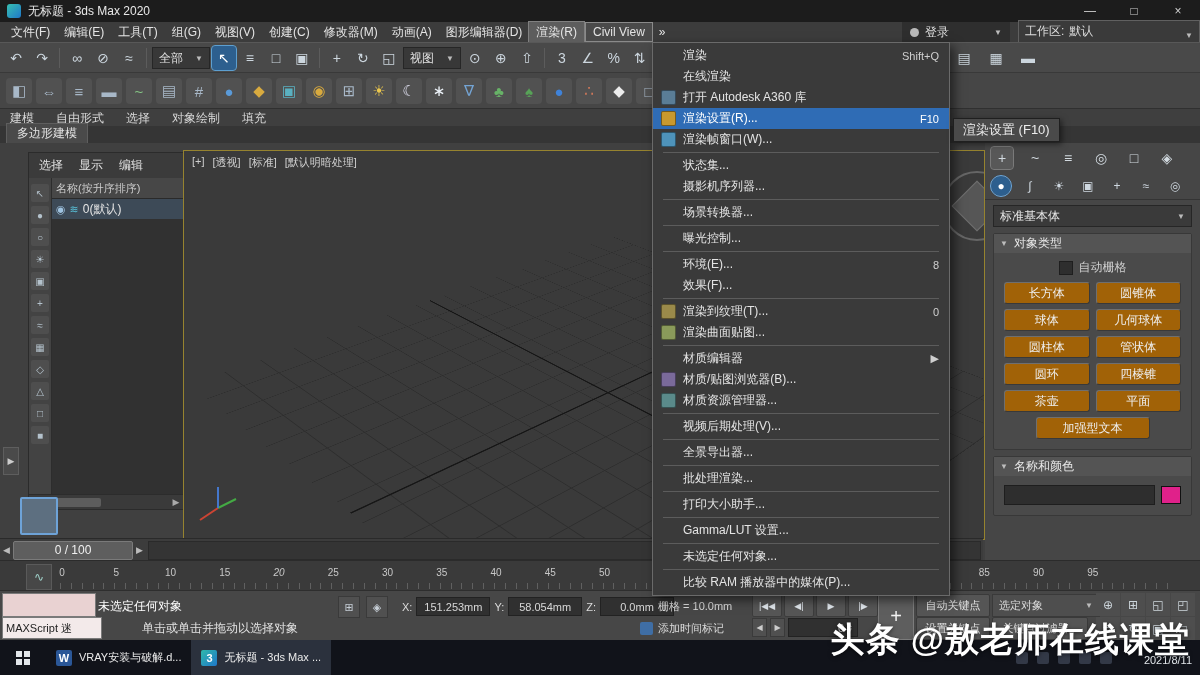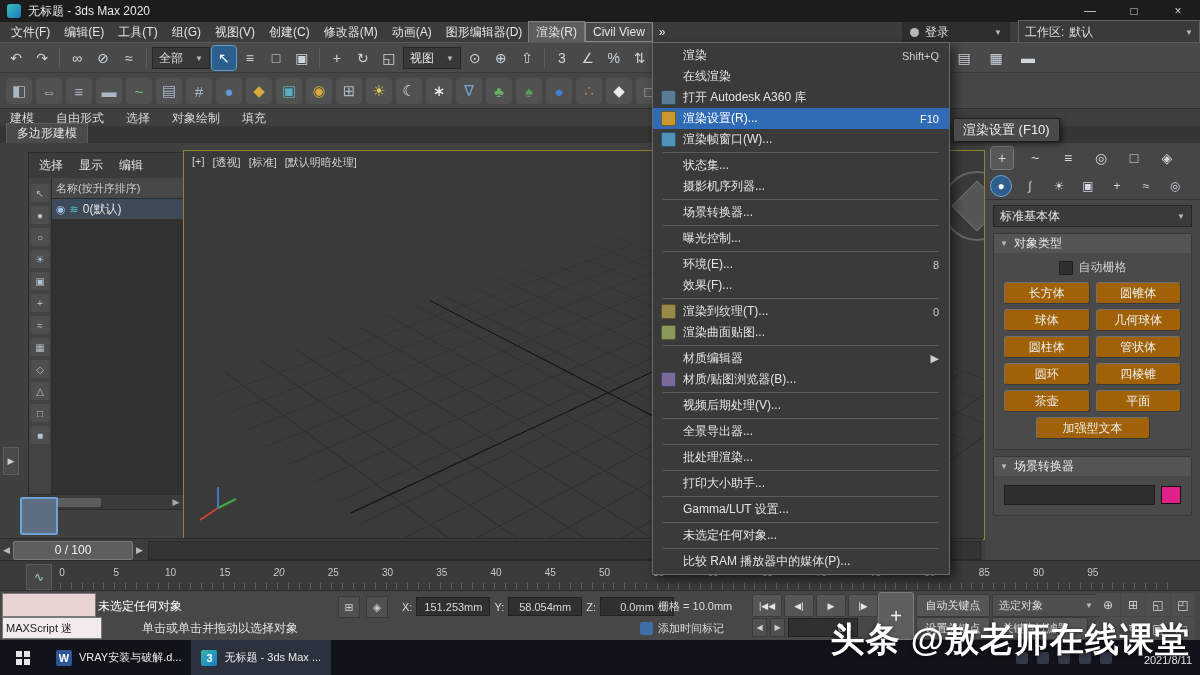--- a/index.html
+++ b/index.html
@@ -15,21 +15,21 @@
   
   .menubar{position:absolute;left:0;top:22px;width:1200px;height:20px;background:#3c3c3c;display:flex;align-items:center;padding-left:4px;}
   .mb-items{display:flex;align-items:center;height:100%;}
   .mb-item{padding:2px 7px;color:#e4e4e4;white-space:nowrap;}
   .mb-item.active{background:#5d5d5d;outline:1px solid #808080;}
   .mb-item.boxed{background:#4a4a4a;outline:1px solid #8a8a8a;margin-left:2px;}
   .mb-right{margin-left:auto;display:flex;align-items:center;height:100%;}
   .signin{display:flex;align-items:center;background:#2e2e2e;height:100%;padding:0 8px;gap:6px;width:92px;}
   .person-icon{width:9px;height:9px;border-radius:50%;background:#b8b8b8;}
   .caret{font-size:8px;color:#bbb;}
-  .workspace{display:flex;align-items:center;border:1px solid #606060;background:#3a3a3a;height:16px;margin:0 4px 0 8px;padding:3px 6px;gap:5px;width:168px;}
+  .workspace{display:flex;align-items:flex-end;border:1px solid #606060;background:#3a3a3a;height:16px;margin:0 4px 0 8px;padding:3px 6px;gap:5px;width:168px;}
   .ws-spacer{flex:1;}
 
   
   .toolbar1{position:absolute;left:0;top:42px;width:1200px;height:30px;background:#494949;border-top:1px solid #585858;display:flex;align-items:center;padding-left:4px;gap:2px;}
   .tb-icon{width:24px;height:24px;border-radius:3px;display:flex;align-items:center;justify-content:center;color:#ccd6de;font-size:14px;}
   .tb-icon.active{background:#2d5f8e;outline:1px solid #5d9fd0;color:#fff;}
   .tb-sep{width:1px;height:20px;background:#5c5c5c;margin:0 3px;}
   .tb-dd{display:flex;align-items:center;background:#383838;border:1px solid #262626;height:20px;padding:0 6px;gap:12px;color:#e0e0e0;}
   .tb1-right{position:absolute;left:952px;top:3px;display:flex;gap:8px;}
   .toolbar2{position:absolute;left:0;top:72px;width:1200px;height:36px;background:#464646;border-top:1px solid #393939;display:flex;align-items:center;padding-left:6px;gap:4px;}
@@ -438,20 +438,27 @@
           <span class="rm-label">材质编辑器</span>
           <span class="rm-right">▶</span>
         </div>
         <div class="rm-item">
           <span class="rm-icon">
             <span class="rm-icon-box" style="background: rgb(122, 106, 154);"></span>
           </span>
           <span class="rm-label">材质/贴图浏览器(B)...</span>
           <span class="rm-right"></span>
         </div>
+        <div class="rm-item">
+          <span class="rm-icon">
+            <span class="rm-icon-box" style="background: rgb(90, 138, 138);"></span>
+          </span>
+          <span class="rm-label">材质资源管理器...</span>
+          <span class="rm-right"></span>
+        </div>
         <div class="rm-sep"></div>
         <div class="rm-item">
           <span class="rm-icon"></span>
           <span class="rm-label">视频后期处理(V)...</span>
           <span class="rm-right"></span>
         </div>
         <div class="rm-sep"></div>
         <div class="rm-item">
           <span class="rm-icon"></span>
           <span class="rm-label">全景导出器...</span>
@@ -533,21 +540,21 @@
           <div class="obj-btn">圆环</div>
           <div class="obj-btn">四棱锥</div>
           <div class="obj-btn">茶壶</div>
           <div class="obj-btn">平面</div>
           <div class="obj-btn wide">加强型文本</div>
         </div>
     </div>
     <div class="rollout">
       <div class="rollout-head">
         <span class="tri">▼</span>
-        <span>场景转换器</span>
+        <span>名称和颜色</span>
       </div>
       <div class="name-row">
         <div class="name-input"></div>
         <div class="color-swatch" style="background: rgb(224, 33, 138);"></div>
       </div>
     </div>
   </div>
 
   <div class="timeslider">
     <div class="ts-arrow">◀</div>

